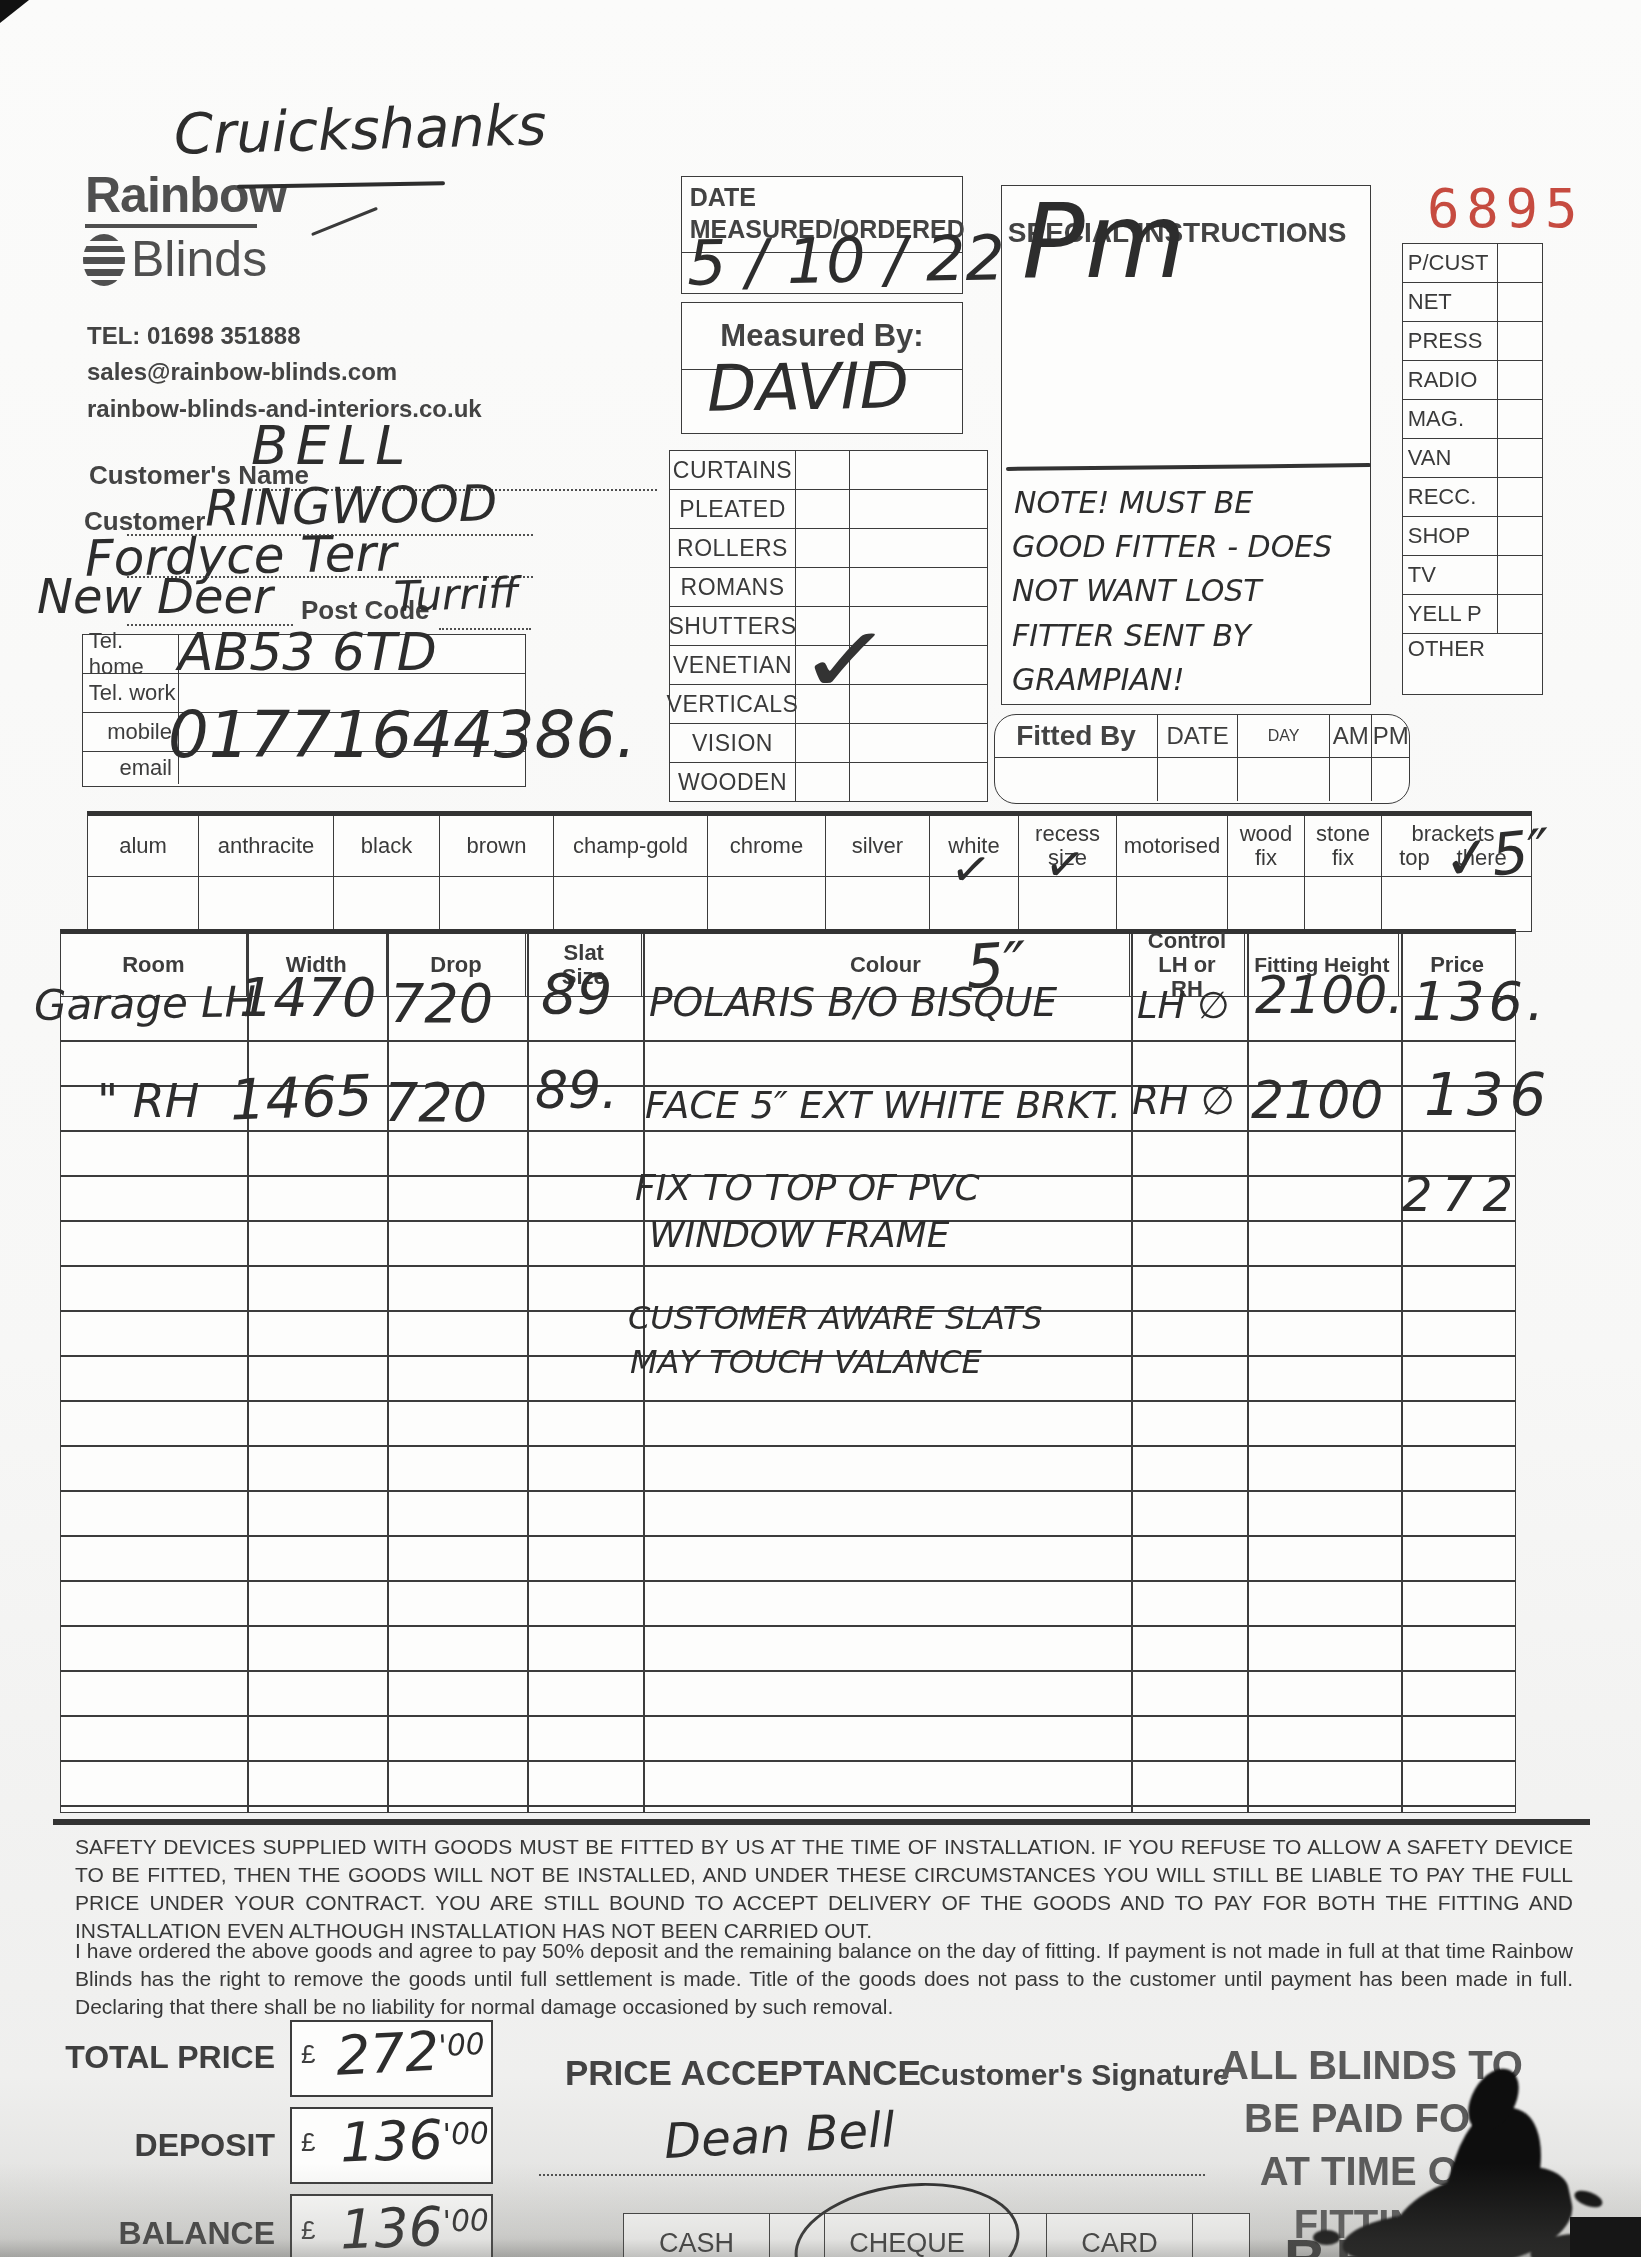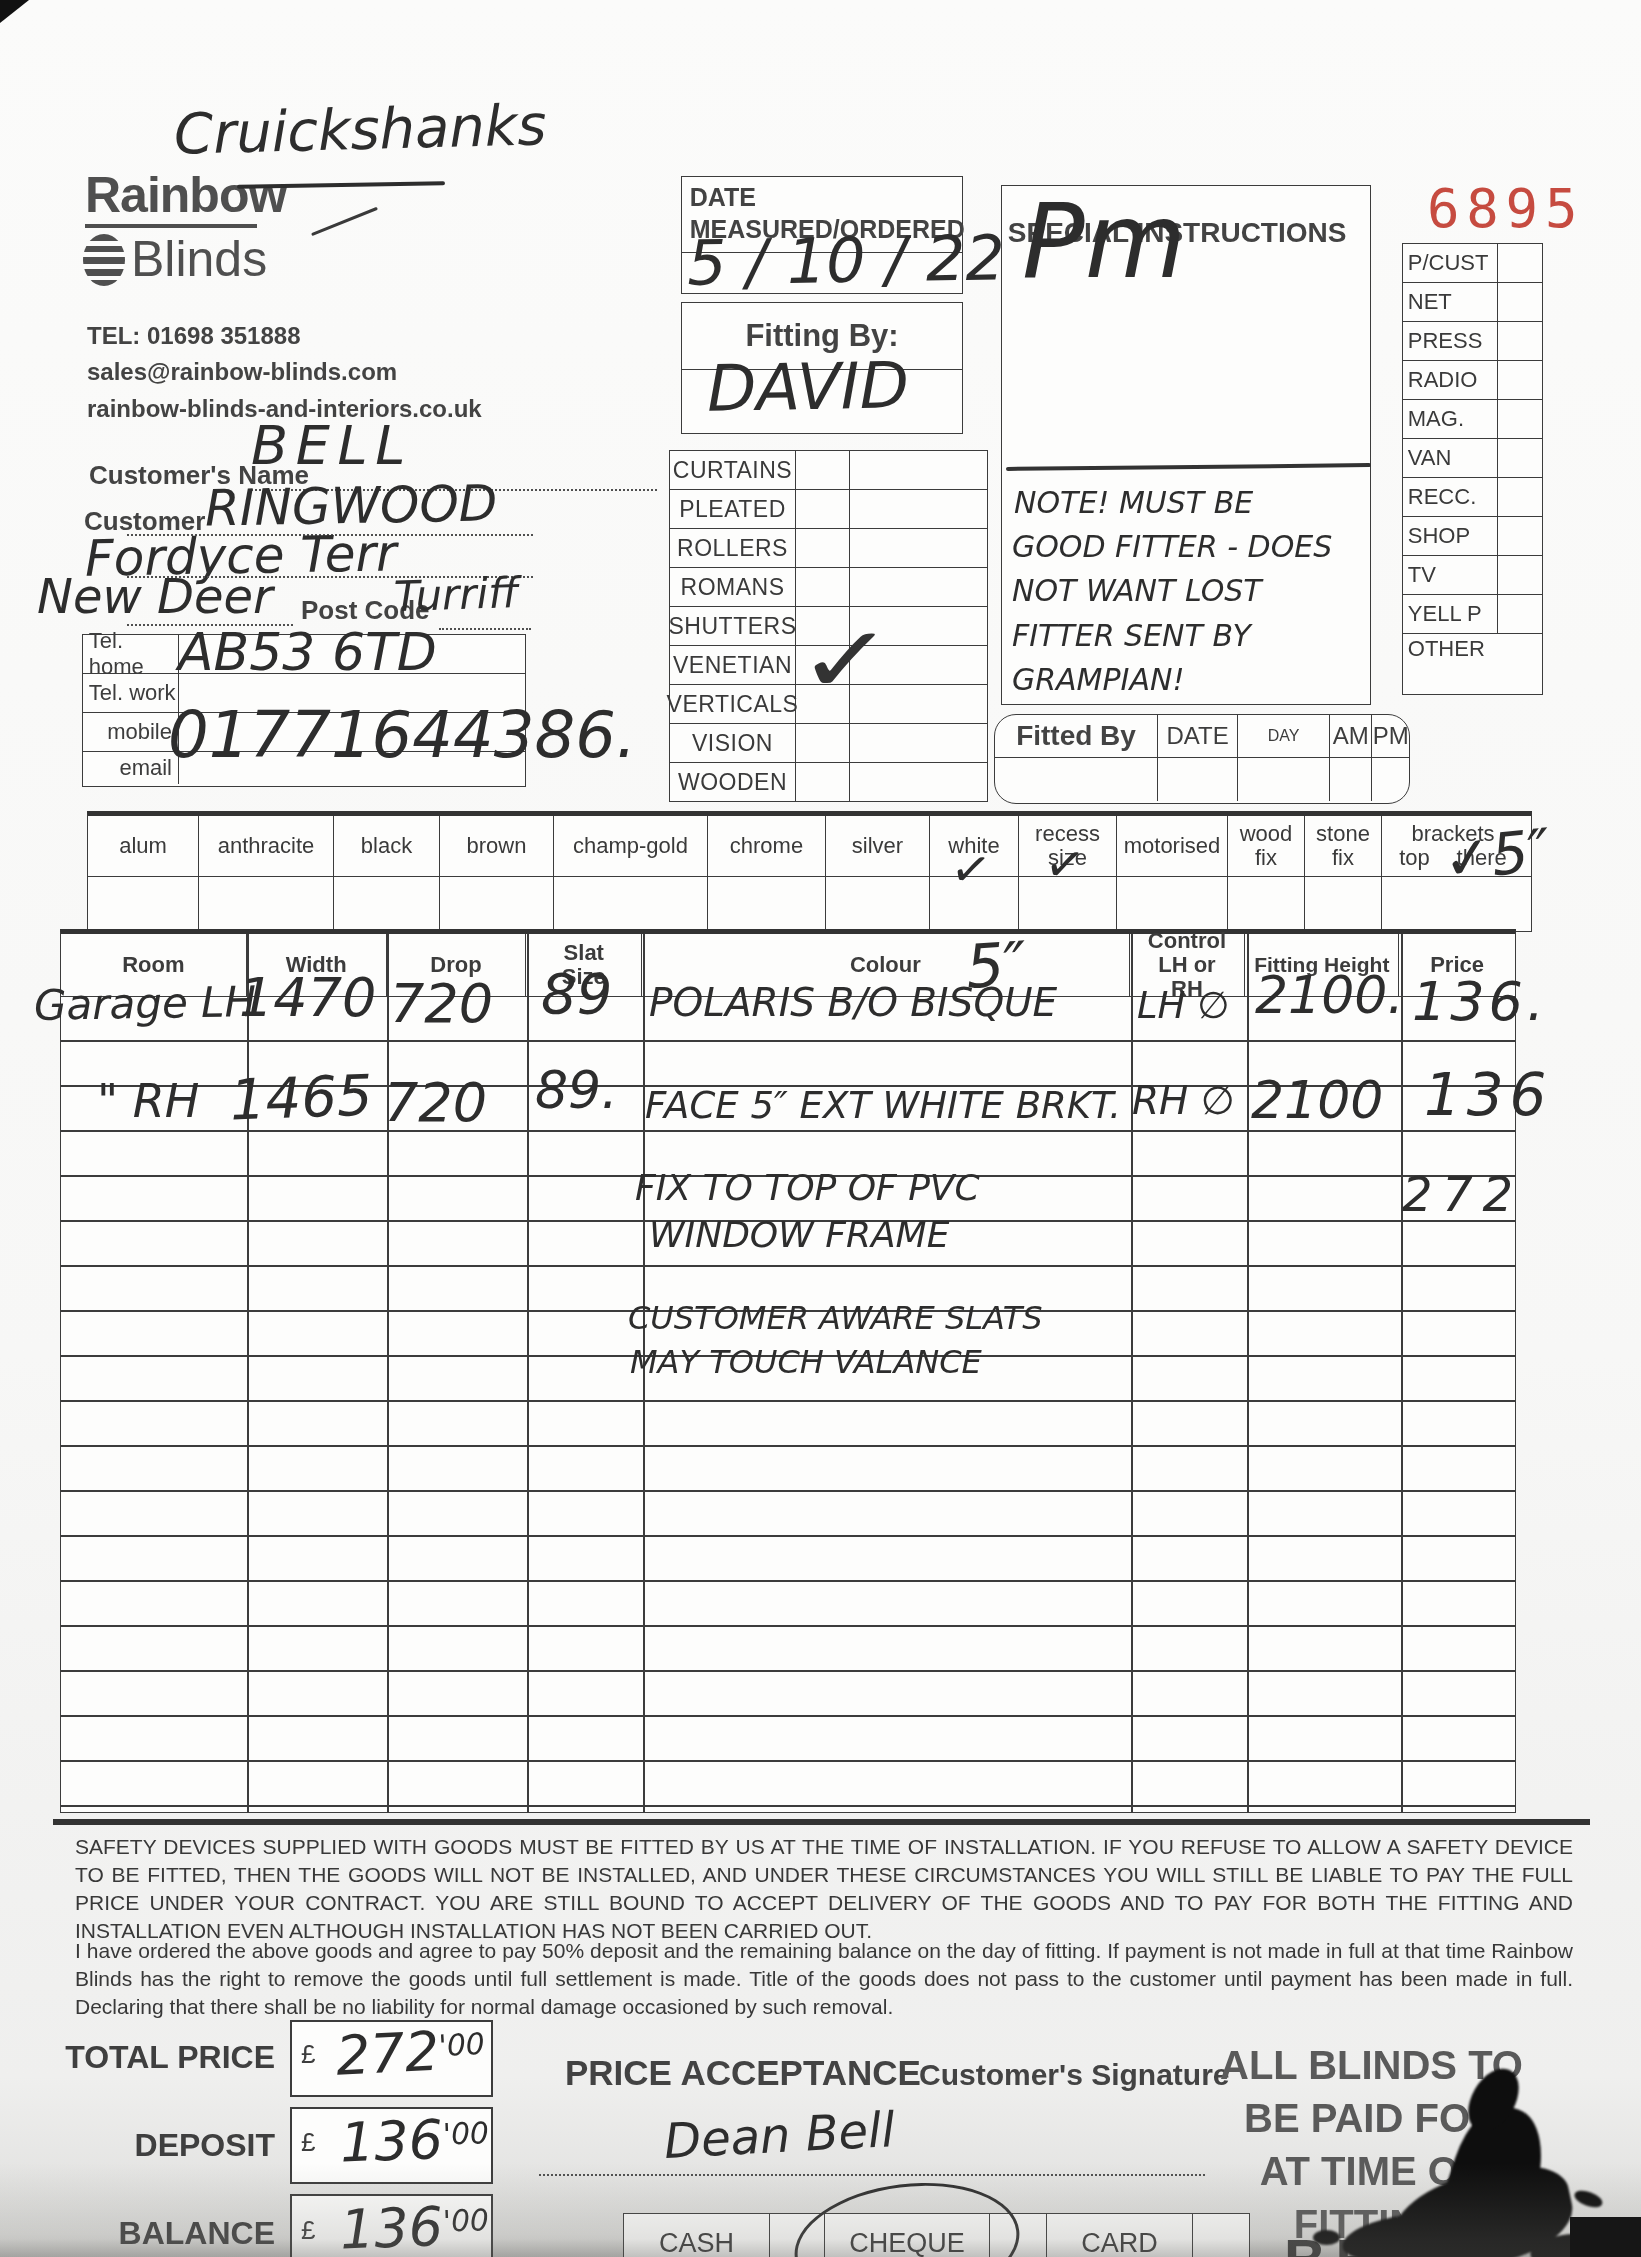--- a/index.html
+++ b/index.html
@@ -99,21 +99,21 @@
   <div class="abs cellborder" style="left:681px;top:176px;width:280px;height:116px;background:#fdfdfc;">
     <div style="height:71px;border-bottom:1.9px solid #3c3c3c;padding:3.9px 0 0 7.7px;">
       <div class="lbl" style="font-size:25px;line-height:32px;">DATE</div>
       <div class="lbl" style="font-size:25px;line-height:32px;">MEASURED/ORDERED</div>
     </div>
     <div style="height:42px;"></div>
   </div>
   <div class="abs hw" style="left:687px;top:230px;font-size:62px;z-index:3;transform:rotate(-1deg);">5 / 10 / 22</div>
 
   <div class="abs cellborder" style="left:681px;top:302px;width:280px;height:130px;background:#fdfdfc;">
-    <div class="lbl" style="height:66px;border-bottom:1.9px solid #3c3c3c;display:flex;align-items:center;justify-content:center;font-size:31px;">Fitting By:</div>
+    <div class="lbl" style="height:66px;border-bottom:1.9px solid #3c3c3c;display:flex;align-items:center;justify-content:center;font-size:31px;">Measured By:</div>
     <div style="height:63px;"></div>
   </div>
   <div class="abs hw" style="left:707px;top:355px;font-size:64px;z-index:3;transform:rotate(-1deg);">DAVID</div>
 
   <div class="abs" style="left:669px;top:450px;width:319px;border-top:1.9px solid #3c3c3c;">
     <div class="bt-row">
         <div class="bt-label">CURTAINS</div>
         <div class="bt-c1"></div>
         <div class="bt-c2"></div>
       </div>

